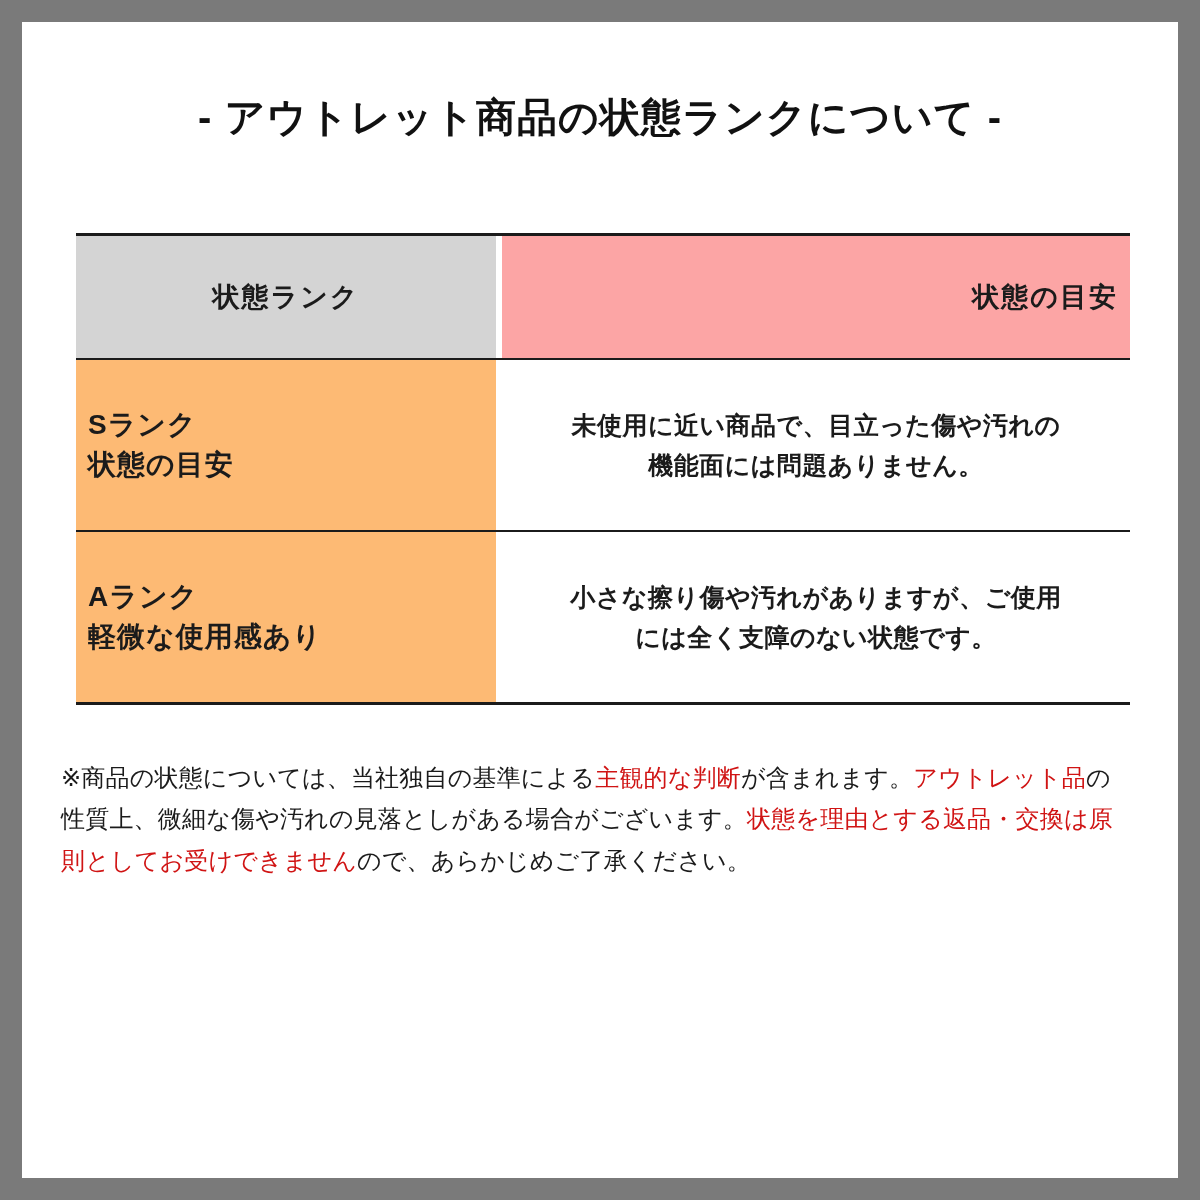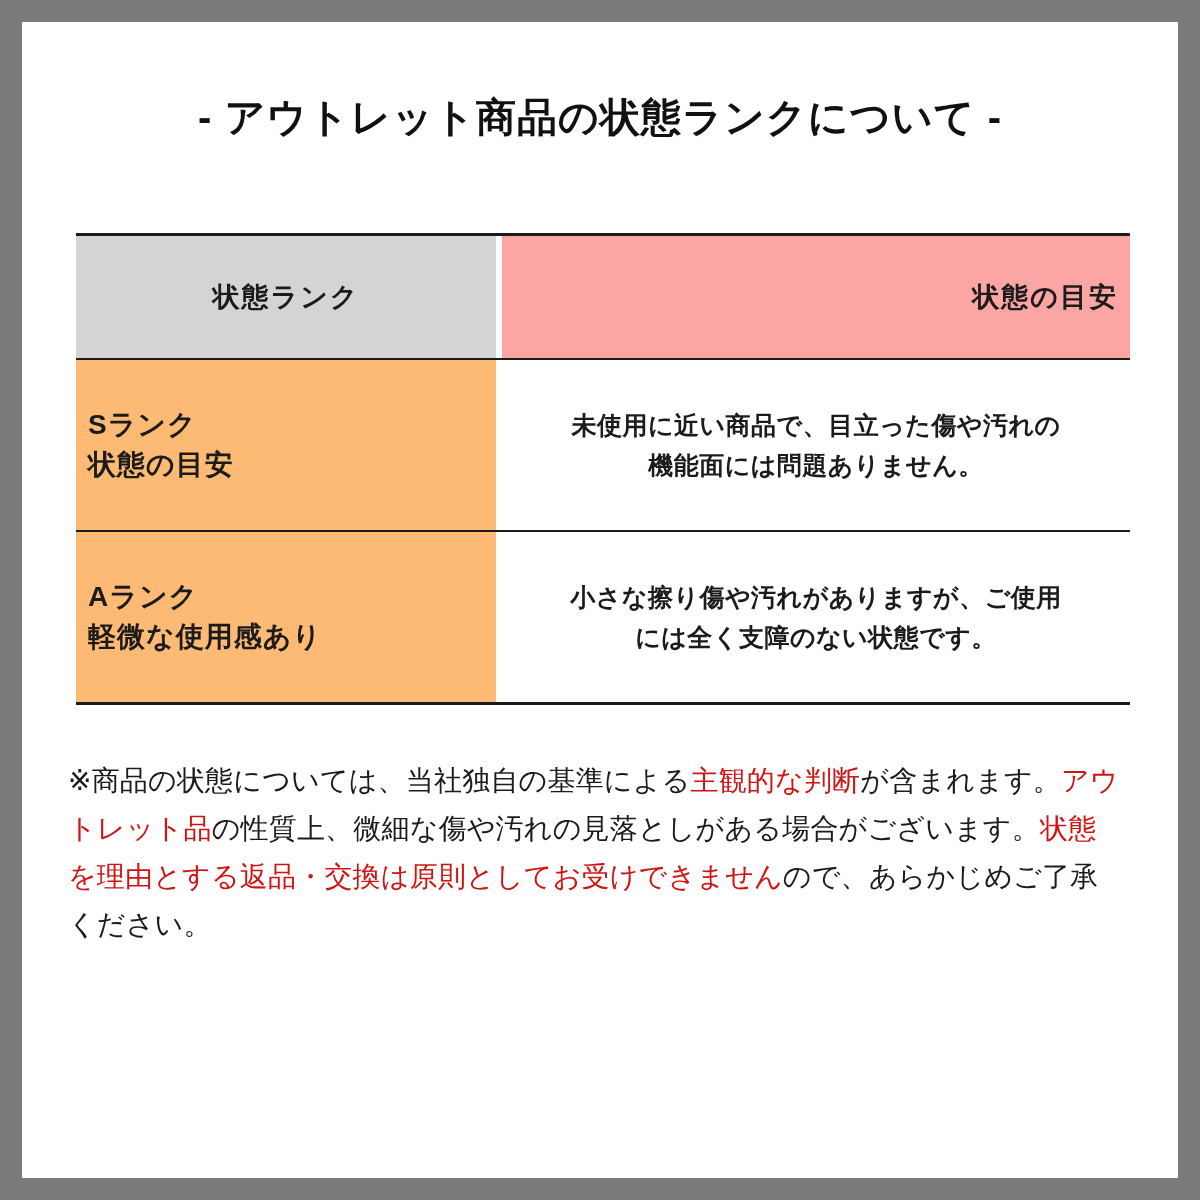--- a/index.html
+++ b/index.html
@@ -104,23 +104,23 @@
     padding: 0 10px 0 20px;
     font-size: 25px;
     font-weight: bold;
     color: #1b1b1b;
     line-height: 1.62;
     letter-spacing: 0.5px;
     text-align: center;
   }
   .note {
     margin-top: 52px;
-    margin-left: 18px;
+    margin-left: 11px;
     width: 1052px;
-    font-size: 28px;
+    font-size: 24px;
     color: #1b1b1b;
     line-height: 1.72;
     letter-spacing: 0.2px;
   }
   .note .red {
     color: #d01414;
   }
 </style>
 </head>
 <body>

